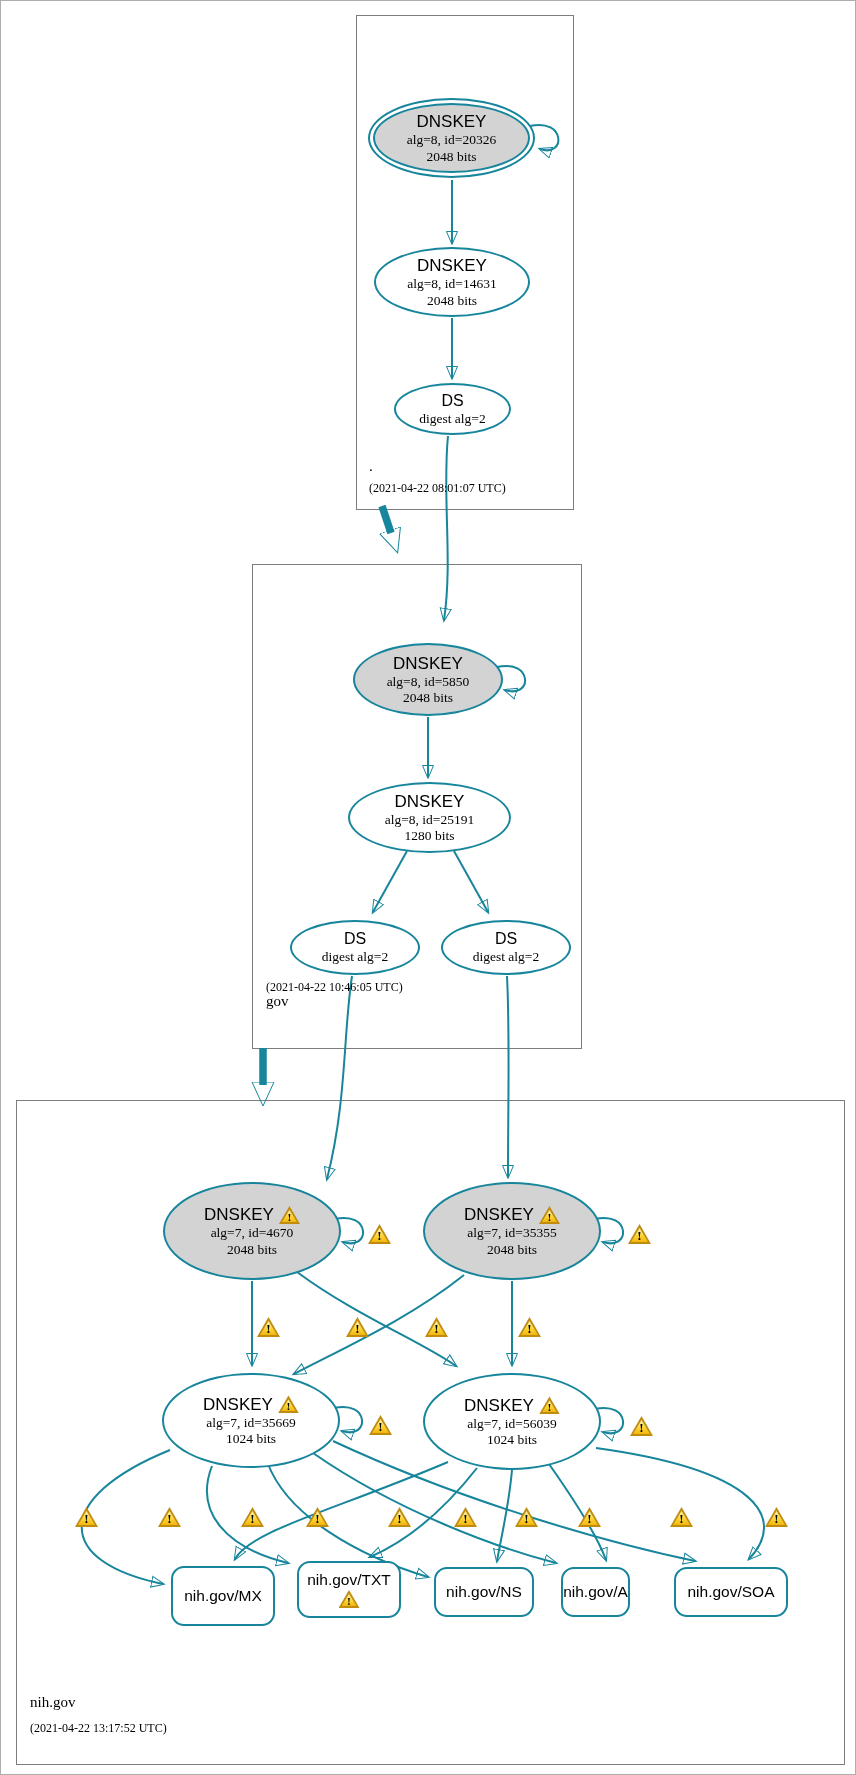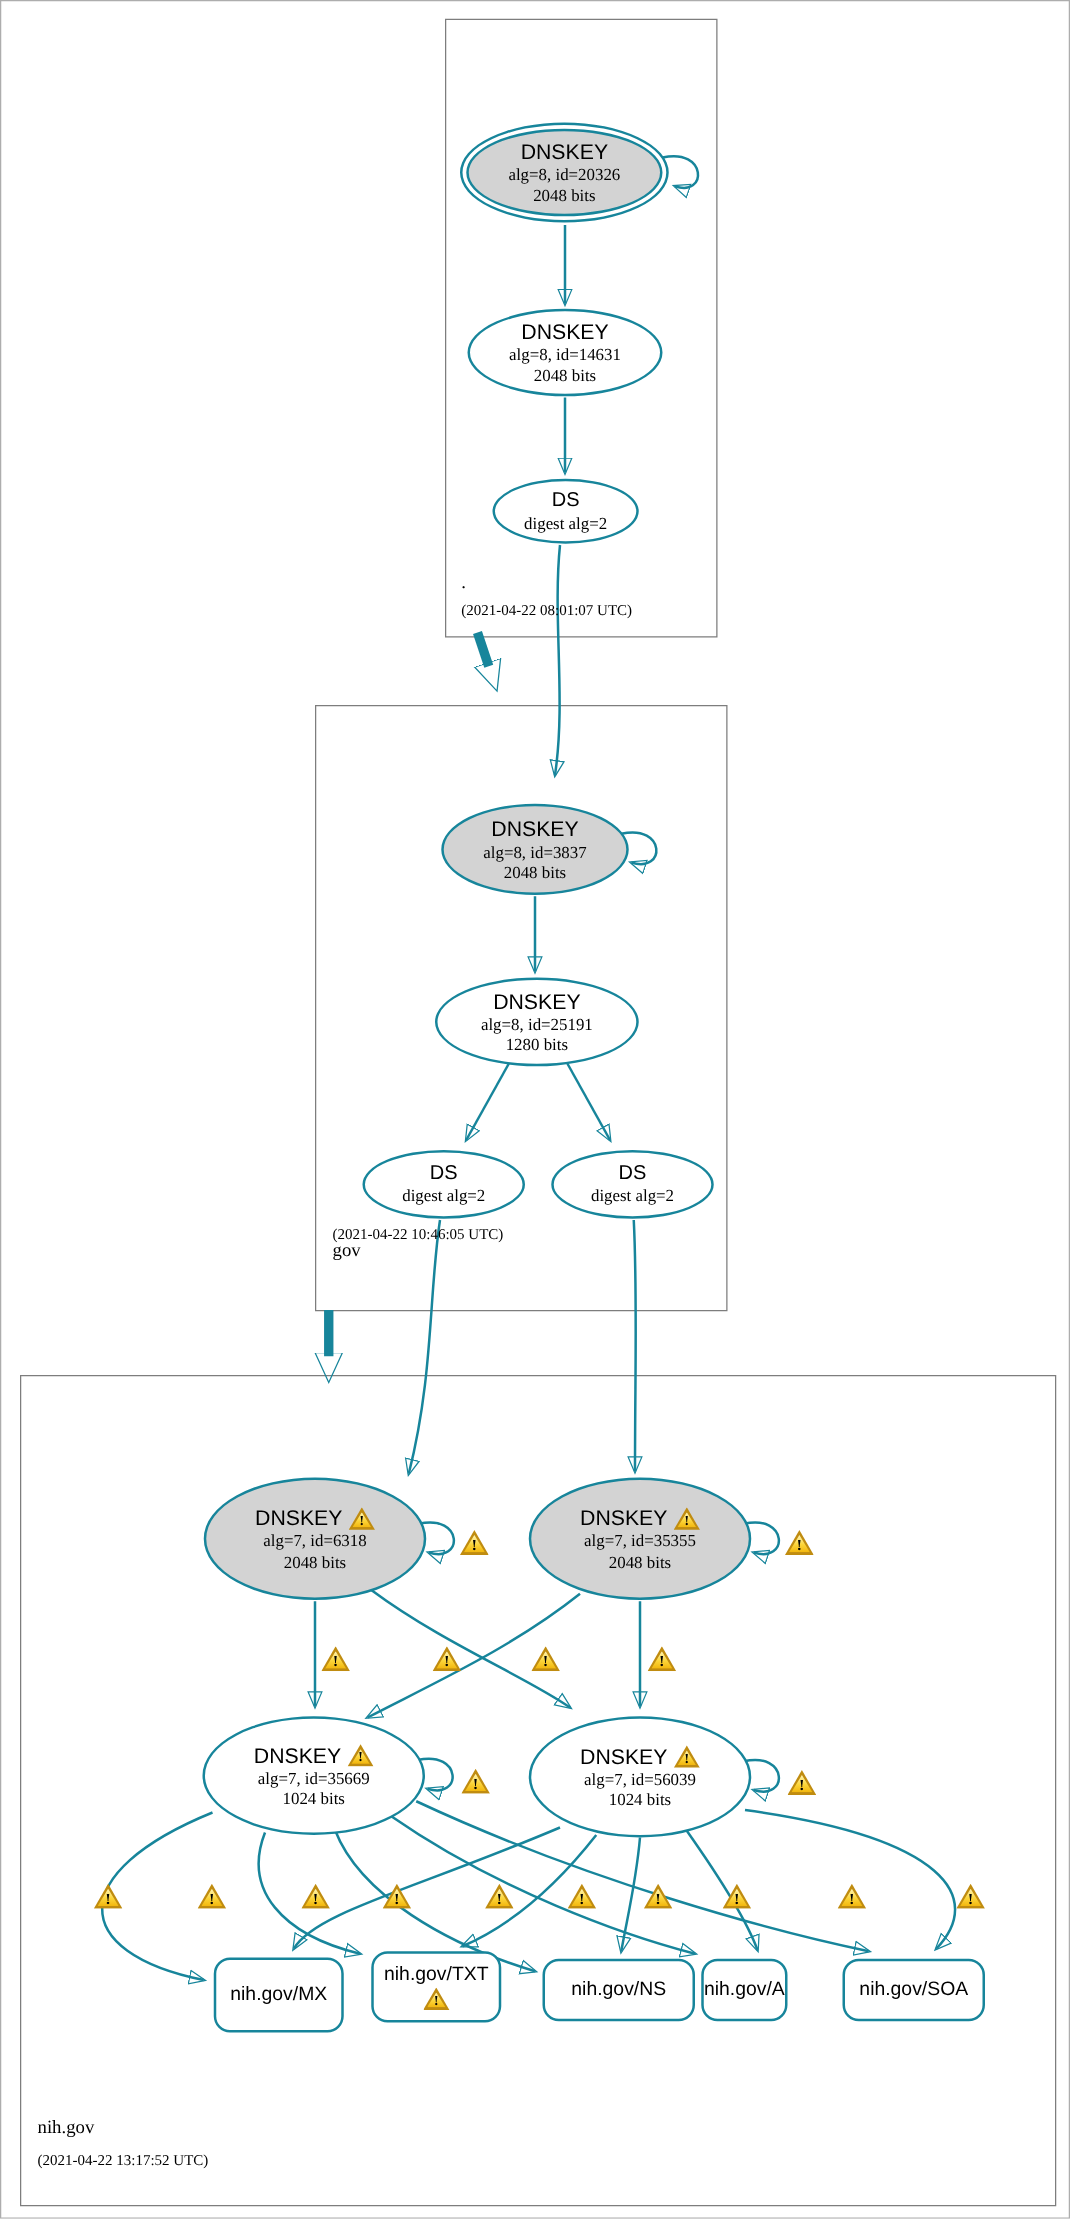--- a/index.html
+++ b/index.html
@@ -134,21 +134,21 @@
         </div>
       <div class="nsub">digest alg=2</div>
     </div>
   </div>
 
   <div class="node ellipse gray" style="left:353px;top:643px;width:150px;height:73px">
     <div class="ntext">
       <div class="ntitle">
           <span>DNSKEY</span>
         </div>
-      <div class="nsub">alg=8, id=3837</div>
+      <div class="nsub">alg=8, id=5850</div>
       <div class="nsub">2048 bits</div>
     </div>
   </div>
 
   <div class="node ellipse" style="left:348px;top:782px;width:163px;height:71px">
     <div class="ntext">
       <div class="ntitle">
           <span>DNSKEY</span>
         </div>
       <div class="nsub">alg=8, id=25191</div>
@@ -177,21 +177,21 @@
   <div class="node ellipse gray" style="left:163px;top:1182px;width:178px;height:98px">
     <div class="ntext">
       <div class="ntitle">
           <span>DNSKEY</span>
           <span class="warn inline">
             <i class="t-out"></i>
             <i class="t-in"></i>
             <b class="bang">!</b>
           </span>
         </div>
-      <div class="nsub">alg=7, id=6318</div>
+      <div class="nsub">alg=7, id=4670</div>
       <div class="nsub">2048 bits</div>
     </div>
   </div>
 
   <div class="node ellipse gray" style="left:423px;top:1182px;width:178px;height:98px">
     <div class="ntext">
       <div class="ntitle">
           <span>DNSKEY</span>
           <span class="warn inline">
             <i class="t-out"></i>
@@ -238,21 +238,21 @@
     <span class="rlabel">nih.gov/MX</span>
   </div>
   <div class="node rrset" style="left:297px;top:1561px;width:104px;height:57px">
     <span class="rlabel">nih.gov/TXT</span>
     <span class="warn inline">
         <i class="t-out"></i>
         <i class="t-in"></i>
         <b class="bang">!</b>
       </span>
   </div>
-  <div class="node rrset" style="left:434px;top:1567px;width:122px;height:50px">
+  <div class="node rrset" style="left:434px;top:1567px;width:100px;height:50px">
     <span class="rlabel">nih.gov/NS</span>
   </div>
   <div class="node rrset" style="left:561px;top:1567px;width:69px;height:50px">
     <span class="rlabel">nih.gov/A</span>
   </div>
   <div class="node rrset" style="left:674px;top:1567px;width:114px;height:50px">
     <span class="rlabel">nih.gov/SOA</span>
   </div>
 
   <span class="warn" style="left:368px;top:1224px">

